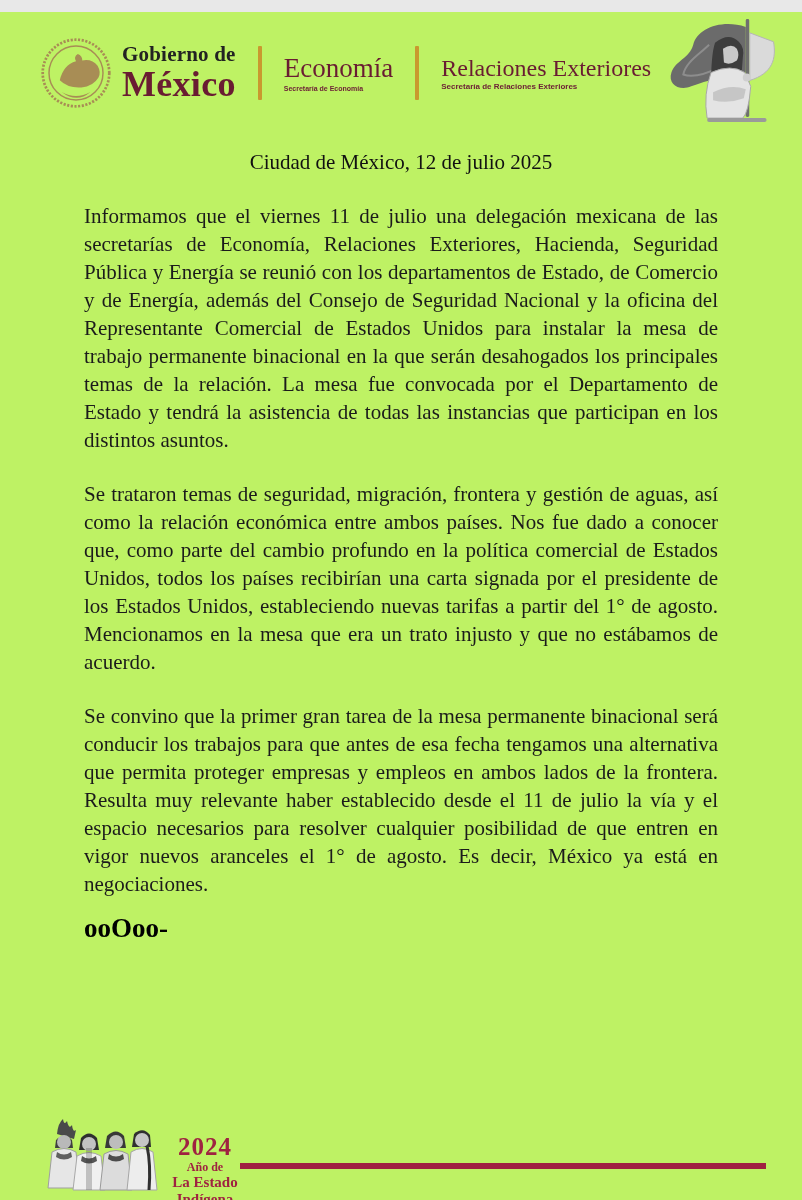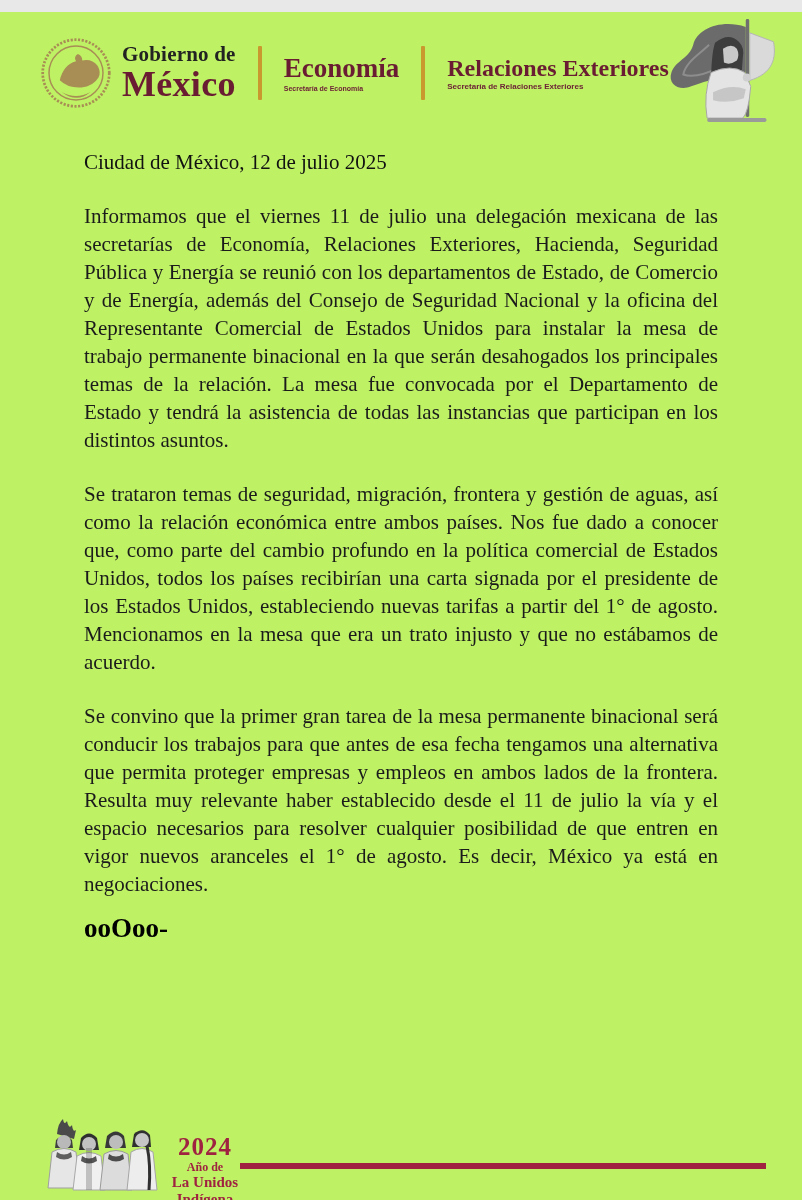--- a/index.html
+++ b/index.html
@@ -28,39 +28,39 @@
     font-family:"Liberation Serif","DejaVu Serif",serif;
     font-weight:bold;font-size:36px;color:#691c32;margin-top:1px;letter-spacing:.3px;
   }
   .gold-bar{
     width:4px;height:54px;background:#c9992f;
     margin:0 22px;flex:0 0 auto;border-radius:1px;
   }
   .secretaria{line-height:1;}
   .secretaria .name{
     font-family:"Liberation Serif","DejaVu Serif",serif;
-    font-weight:bold;color:#691c32;
+    font-weight:normal;color:#691c32;
   }
   .secretaria .sub{
     font-family:Liberation Sans, sans-serif;
     font-weight:bold;color:#6d2236;margin-top:3px;
   }
   .economia .name{font-size:27px;}
   .economia .sub{font-size:7px;}
   .relaciones .name{font-size:24px;}
   .relaciones .sub{font-size:8px;}
 
   .flag-art{position:absolute;top:3px;right:12px;width:142px;height:114px;}
 
   
   .content{
     position:absolute;top:136px;left:84px;width:634px;
   }
   .dateline{
-    text-align:left;font-size:21px;line-height:28px;color:#111;
+    text-align:center;font-size:21px;line-height:28px;color:#111;
   }
   .doc-title{
     text-align:center;font-weight:bold;font-size:28px;line-height:37px;
     color:#000;margin:3px 0 0 0;
   }
   .body-par{
     margin:26px 0 0 0;
     font-size:21px;line-height:28px;
     text-align:justify;text-justify:inter-word;
     color:#1b1b1b;
@@ -163,19 +163,19 @@
 
     <path d="M90 16 q9 -8 16 1 l1 12 h-19 z" fill="#303030"></path>
     <circle cx="98" cy="22" r="7" fill="#c6c6c6"></circle>
     <path d="M87 34 q11 -7 22 0 l4 38 h-30 z" fill="#ededed" stroke="#a5a5a5" stroke-width="1"></path>
     <path d="M103 28 q4 18 2 44" stroke="#303030" stroke-width="3" fill="none"></path>
   </svg>
 
   <div class="year-logo">
     <div class="year">2024</div>
     <div class="t1">Año de</div>
-    <div class="t2">La Unidos</div>
+    <div class="t2">La Estado</div>
     <div class="t3">Indígena</div>
   </div>
 
   <div class="footer-rule"></div>
 
 </div>
 
 </body></html>

